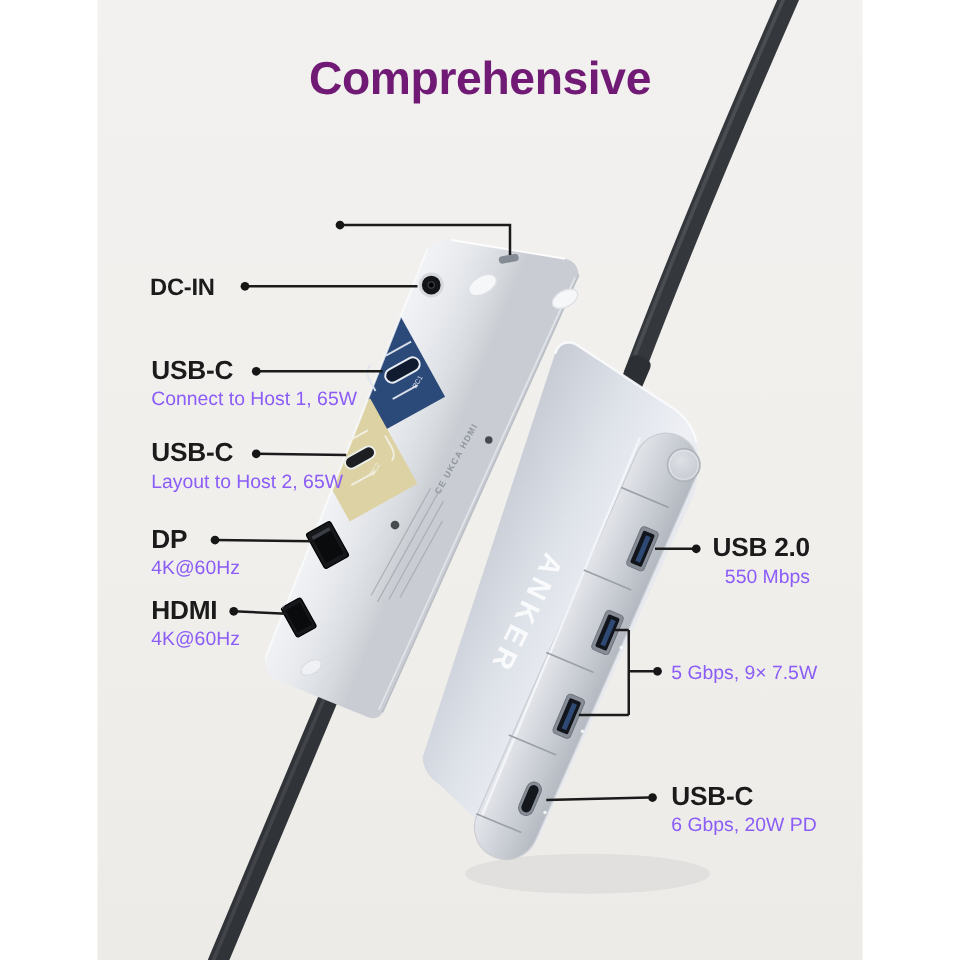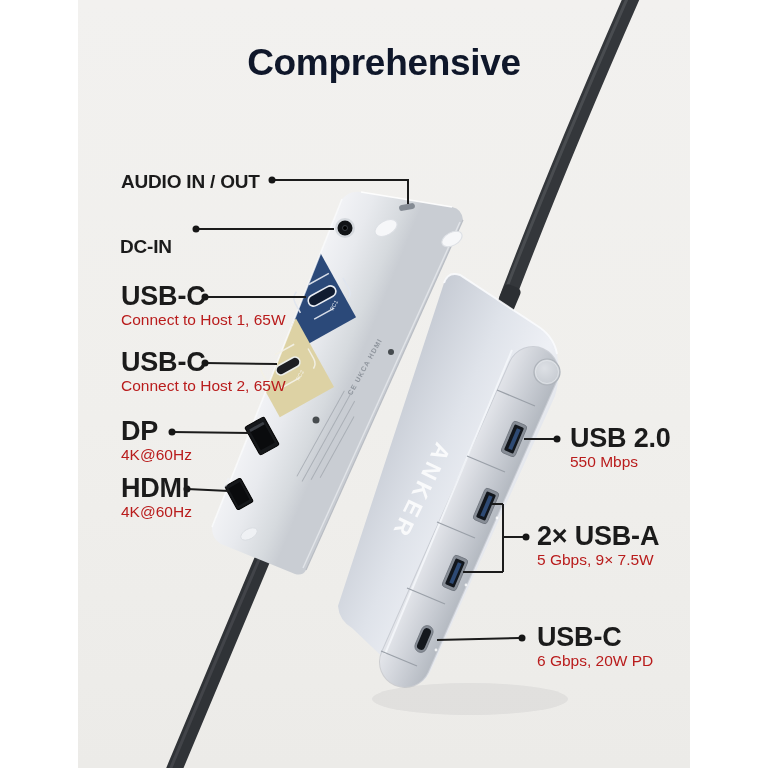--- a/index.html
+++ b/index.html
@@ -7,26 +7,26 @@
     position:relative;width:768px;height:768px;background:#ffffff;overflow:hidden;
     font-family:"Liberation Sans", sans-serif;
   }
   .photo-band{
     position:absolute;left:78px;top:0;width:612px;height:768px;
     background:linear-gradient(180deg,#f2f1ef 0%,#f0efec 55%,#ecebe8 100%);
   }
   svg.art{position:absolute;left:0;top:0;width:768px;height:768px;}
   .title{
     position:absolute;left:0;top:40px;width:768px;text-align:center;
-    font-size:37px;line-height:46px;font-weight:700;color:#0f172a;letter-spacing:-0.3px;
+    font-size:37px;line-height:46px;font-weight:700;color:#701a75;letter-spacing:-0.3px;
   }
   .callout{position:absolute;color:#1b1b1b;}
-  .callout .lab{font-weight:700;font-size:27px;line-height:21px;letter-spacing:-0.2px;white-space:nowrap;}
+  .callout .lab{font-weight:700;font-size:21px;line-height:21px;letter-spacing:-0.2px;white-space:nowrap;}
   .callout .lab.sm{font-size:19px;}
-  .callout .sub{font-weight:400;font-size:15.5px;line-height:16px;margin-top:5px;color:#b91c1c;white-space:nowrap;}
+  .callout .sub{font-weight:400;font-size:15.5px;line-height:16px;margin-top:5px;color:#8b5cf6;white-space:nowrap;}
   text{font-family:"Liberation Sans", sans-serif;}
 </style>
 </head>
 <body>
 
 <div class="stage">
   <div class="photo-band"></div>
 
   <svg class="art" viewBox="0 0 768 768">
     <defs>
@@ -224,48 +224,44 @@
       <circle cx="557" cy="439" r="3.5"></circle>
       <circle cx="526" cy="537" r="3.5"></circle>
       <circle cx="522" cy="638" r="3.5"></circle>
     </g>
   </svg>
 
   <div class="title">
     <div>Comprehensive</div>
   </div>
 
-  <div class="callout" style="left:121px;top:171px;">
-    <div class="lab sm">AUDIO IN / OUT</div>
-  </div>
-  <div class="callout" style="left:120px;top:236px;">
+  <div class="callout" style="left:120px;top:220px;">
     <div class="lab sm">DC-IN</div>
   </div>
   <div class="callout" style="left:121px;top:286px;">
     <div class="lab">USB-C</div>
     <div class="sub">Connect to Host 1, 65W</div>
   </div>
   <div class="callout" style="left:121px;top:352px;">
     <div class="lab">USB-C</div>
-    <div class="sub">Connect to Host 2, 65W</div>
+    <div class="sub">Layout to Host 2, 65W</div>
   </div>
   <div class="callout" style="left:121px;top:421px;">
     <div class="lab">DP</div>
     <div class="sub">4K@60Hz</div>
   </div>
   <div class="callout" style="left:121px;top:478px;">
     <div class="lab">HDMI</div>
     <div class="sub">4K@60Hz</div>
   </div>
 
-  <div class="callout" style="left:570px;top:428px;">
+  <div class="callout" style="left:570px;top:428px;text-align:right;">
     <div class="lab">USB 2.0</div>
     <div class="sub">550 Mbps</div>
   </div>
   <div class="callout" style="left:537px;top:526px;">
-    <div class="lab">2× USB-A</div>
     <div class="sub">5 Gbps, 9× 7.5W</div>
   </div>
   <div class="callout" style="left:537px;top:627px;">
     <div class="lab">USB-C</div>
     <div class="sub">6 Gbps, 20W PD</div>
   </div>
 </div>
 
 </body></html>

